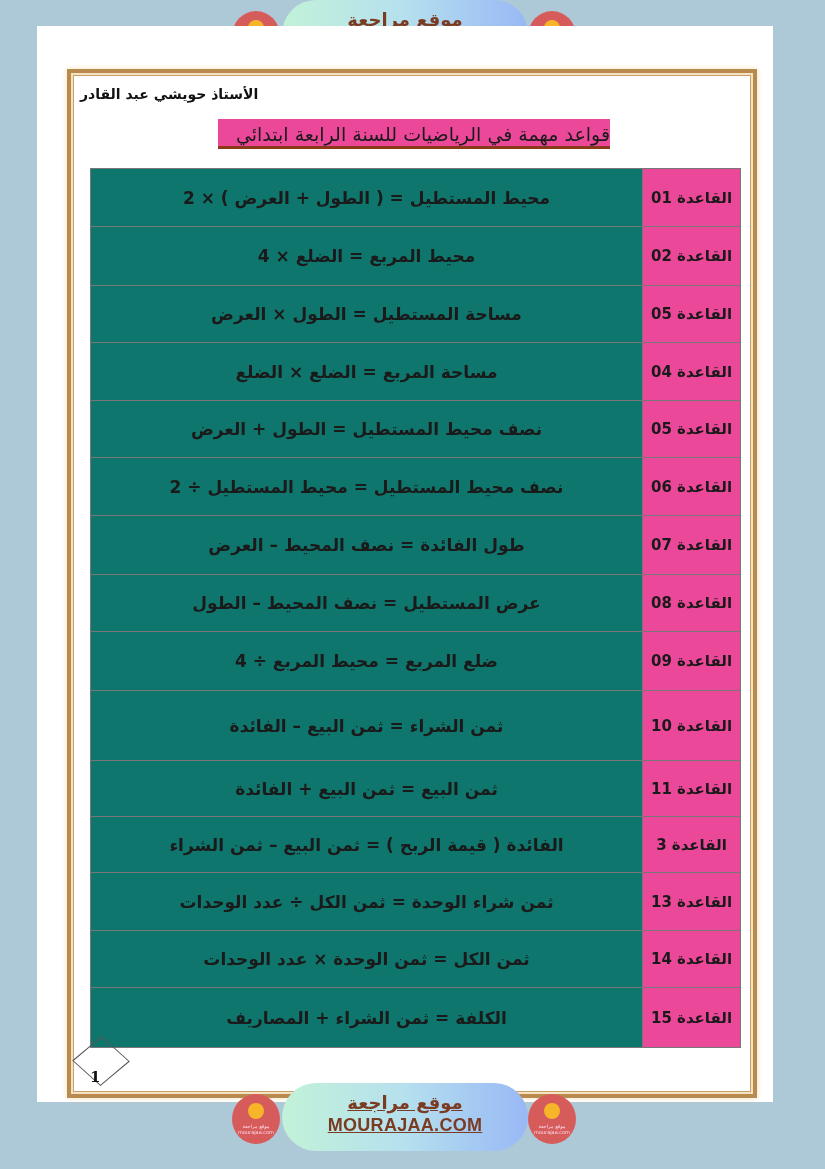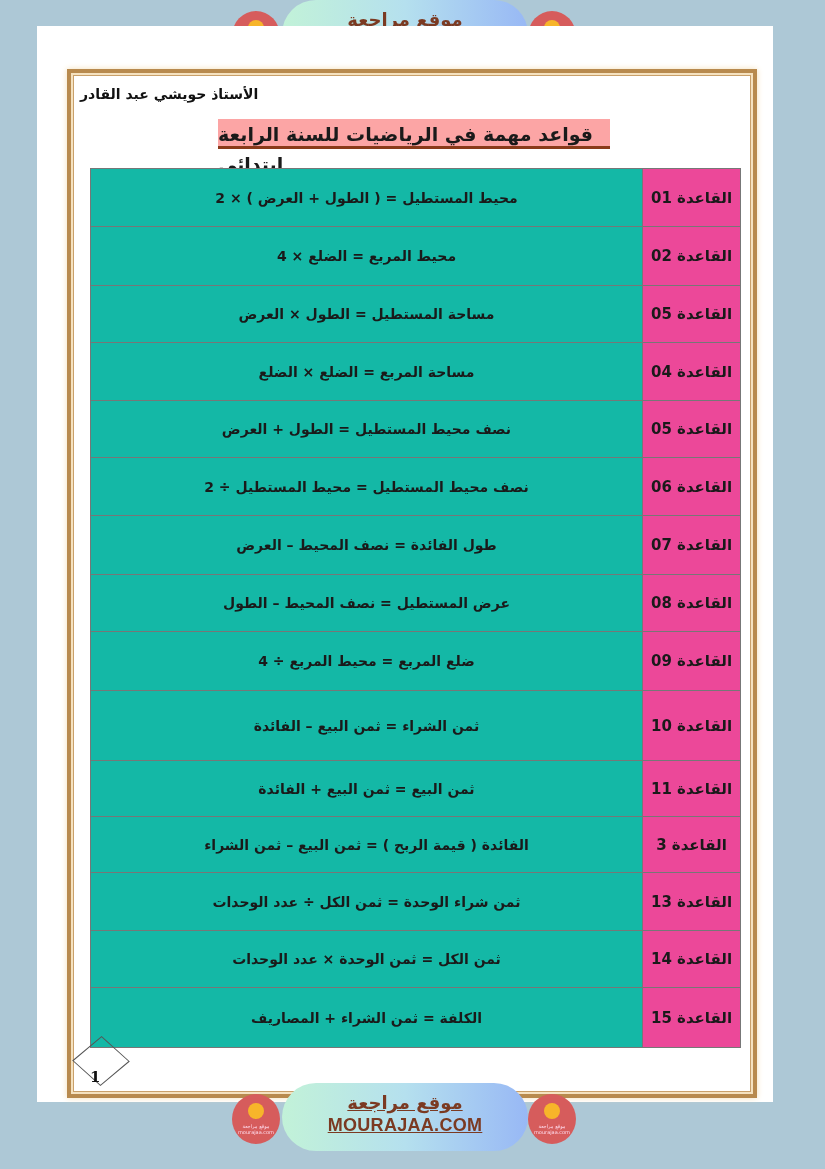--- a/index.html
+++ b/index.html
@@ -22,24 +22,24 @@
     box-sizing: border-box;
   }
   .author {
     position: absolute; left: 80px; top: 86px;
     font-size: 14px; font-weight: bold; color: #111;
     direction: rtl;
   }
   .title {
     position: absolute; left: 218px; top: 119px;
     width: 392px; height: 30px;
-    background: #fca5a5;
+    background: #ec4899;
     border-bottom: 3px solid #8a3a1a;
-    text-align: left; direction: rtl;
-    font-size: 19px; font-weight: bold; color: #1a1a1a;
+    text-align: right; direction: rtl;
+    font-size: 19px; font-weight: normal; color: #1a1a1a;
     line-height: 30px;
     box-sizing: border-box;
   }
   .rules-table {
     position: absolute; left: 90px; top: 168px;
     width: 651px;
     border-collapse: collapse;
     direction: rtl;
   }
   .rules-table td {
@@ -47,22 +47,22 @@
     padding: 0;
   }
   .rules-table td.label {
     width: 97px;
     background: #ec4899;
     text-align: center;
     font-size: 15px; font-weight: bold; color: #1a1a1a;
   }
   .rules-table td.formula {
     text-align: center;
-    font-size: 14px; font-weight: bold; color: #1a1a1a;
-    background: #14b8a6;
+    font-size: 17px; font-weight: bold; color: #1a1a1a;
+    background: #0f766e;
   }
   .page-num-shape {
     position: absolute; left: 82px; top: 1042px;
     width: 36px; height: 36px;
     border: 1px solid #555;
     transform: rotate(42deg) skew(-8deg);
     background: transparent;
   }
   .page-num {
     position: absolute; left: 90px; top: 1068px;

